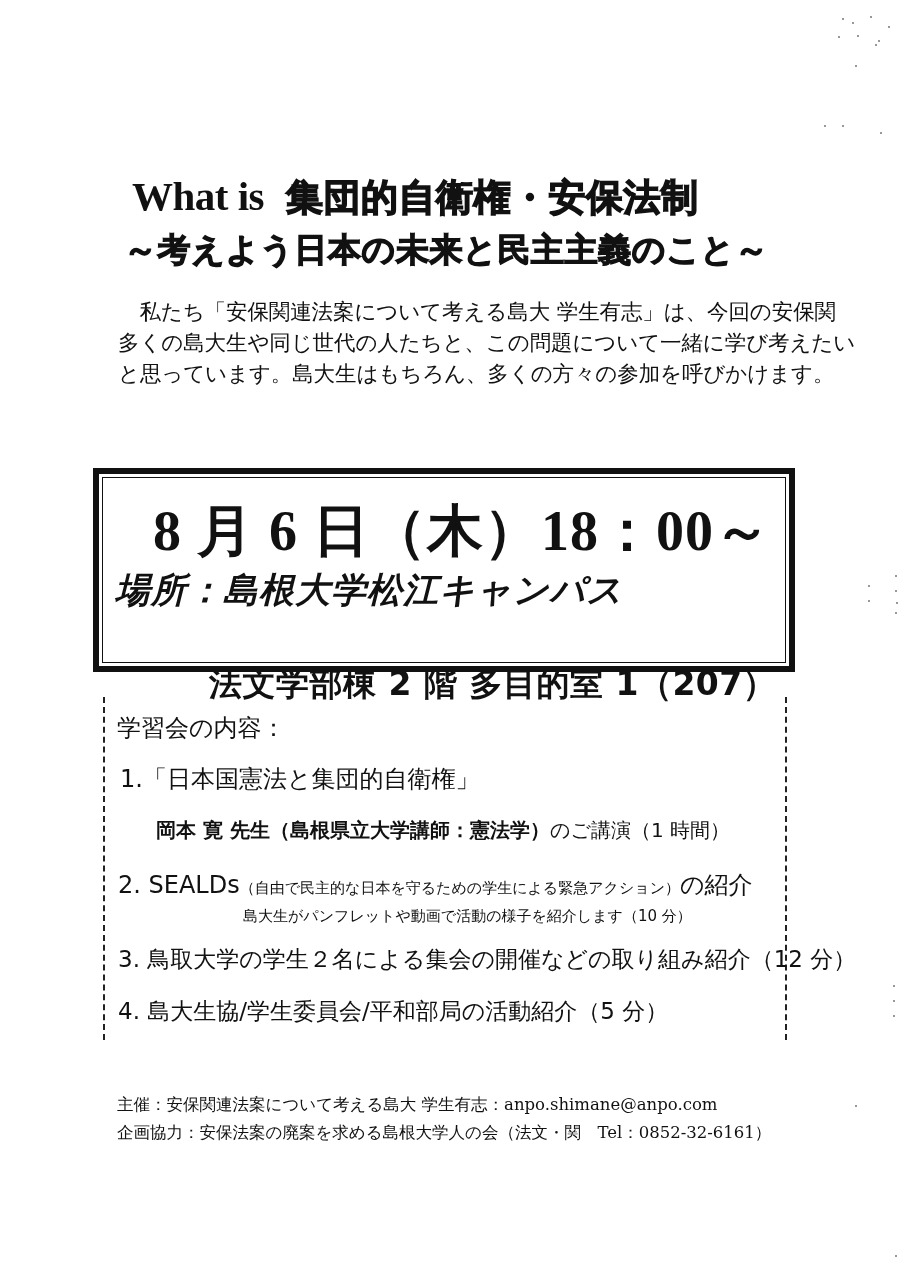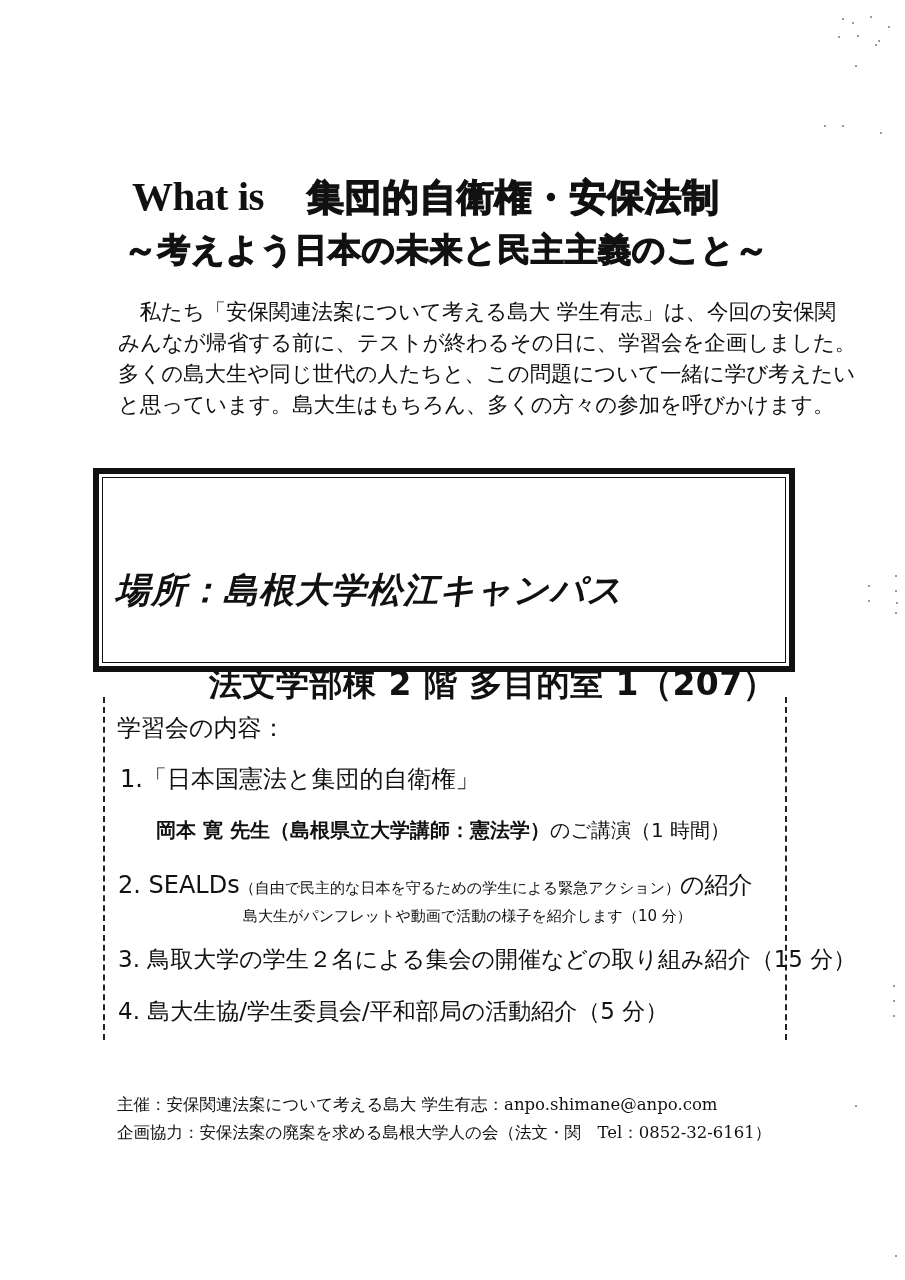--- a/index.html
+++ b/index.html
@@ -1,17 +1,17 @@
 <!DOCTYPE html>
 <html><head>
 <meta charset="utf-8">
 <style>
   html, body { margin:0; padding:0; background:#ffffff; }
   body { width:905px; height:1280px; position:relative; overflow:hidden; color:#111; font-family:"DejaVu Sans", sans-serif; }
-  .abs { position:absolute; white-space:nowrap;gap:21px; }
+  .abs { position:absolute; white-space:nowrap; }
 
   
   .title { left:132px; top:172px; height:50px; display:flex; align-items:baseline; }
   .title .en { font-family:"Liberation Serif", "DejaVu Serif", serif; font-weight:bold; font-size:41px; letter-spacing:-0.5px; }
   .title .ja { font-family:"DejaVu Sans", sans-serif; font-weight:bold; font-size:37px; margin-left:22px; letter-spacing:0.5px; -webkit-text-stroke:1.4px #111; }
   .subtitle { left:124px; top:228px; font-weight:bold; font-size:33px; letter-spacing:0.6px; -webkit-text-stroke:1.2px #111; }
 
   
   .intro { left:118px; top:296px; width:680px; }
   .intro .line { font-family:"DejaVu Sans", sans-serif; font-size:21.5px; line-height:31px; height:31px; white-space:nowrap; letter-spacing:-0.1px; }
@@ -48,47 +48,47 @@
 <body>
 
 <div class="abs title">
   <span class="en">What is</span>
   <span class="ja">集団的自衛権・安保法制</span>
 </div>
 <div class="abs subtitle">～考えよう日本の未来と民主主義のこと～</div>
 
 <div class="abs intro">
   <div class="line">　私たち「安保関連法案について考える島大 学生有志」は、今回の安保関</div>
-  <div class="line">みんなが帰省する前に、テストが終わるその日に、学習会を企画しました。</div>
   <div class="line">多くの島大生や同じ世代の人たちと、この問題について一緒に学び考えたい</div>
   <div class="line">と思っています。島大生はもちろん、多くの方々の参加を呼びかけます。</div>
 </div>
 
 <div class="abs event-box">
   <div class="inner"></div>
+  <div class="date">8 月 6 日（木）18：00～</div>
   <div class="place1">場所：島根大学松江キャンパス</div>
   <div class="place2">法文学部棟 2 階  多目的室 1（207）</div>
 </div>
 
 <div class="abs dash-l"></div>
 <div class="abs dash-r"></div>
 
 <div class="abs prog-head">学習会の内容：</div>
 
 <div class="abs item item1">1.「日本国憲法と集団的自衛権」</div>
 <div class="abs item1-sub">
   <span>岡本 寛 先生（島根県立大学講師：憲法学）</span><span class="tail">のご講演（1 時間）</span>
 </div>
 
 <div class="abs item item2">
   <span>2.  SEALDs</span><span class="small">（自由で民主的な日本を守るための学生による緊急アクション）</span><span>の紹介</span>
 </div>
 <div class="abs item2-sub">島大生がパンフレットや動画で活動の様子を紹介します（10 分）</div>
 
-<div class="abs item item3">3. 鳥取大学の学生２名による集会の開催などの取り組み紹介（15 分）</div>
+<div class="abs item item3">3. 鳥取大学の学生２名による集会の開催などの取り組み紹介（12 分）</div>
 <div class="abs item item4">4.  島大生協/学生委員会/平和部局の活動紹介（5 分）</div>
 
 <div class="abs footer">
   <div class="line">主催：安保関連法案について考える島大 学生有志：anpo.shimane@anpo.com</div>
   <div class="line">企画協力：安保法案の廃案を求める島根大学人の会（法文・関　Tel：0852-32-6161）</div>
 </div>
 
 <div>
   <div class="speck" style="left:842px;top:18px;"></div>
   <div class="speck" style="left:870px;top:16px;"></div>

